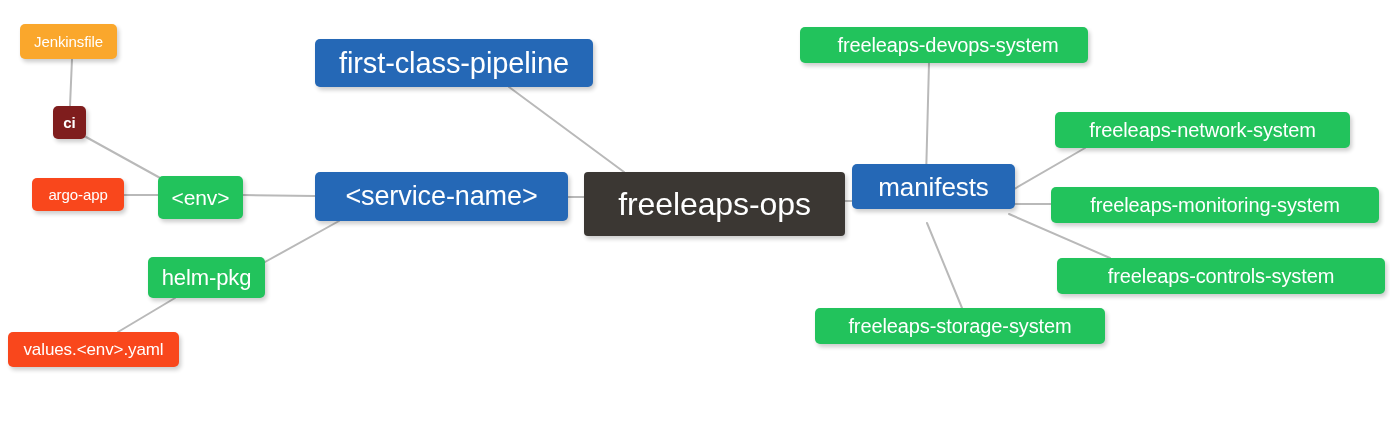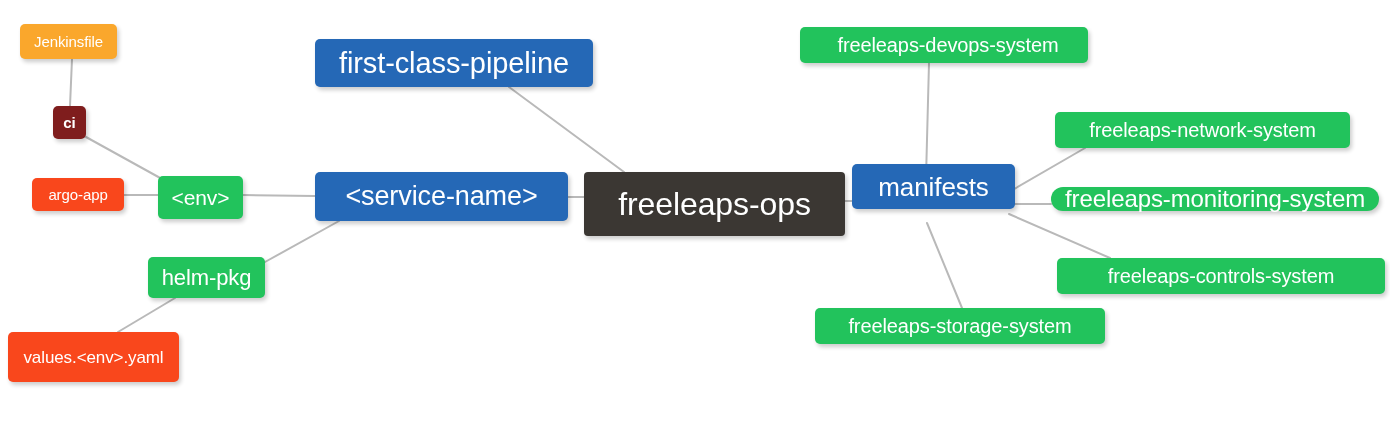--- a/index.html
+++ b/index.html
@@ -64,24 +64,24 @@
       <line x1="1009" y1="204" x2="1051" y2="204" stroke="#b9b9b9" stroke-width="2" stroke-linecap="round"></line>
       <line x1="1009" y1="214" x2="1110" y2="258" stroke="#b9b9b9" stroke-width="2" stroke-linecap="round"></line>
       <line x1="927" y1="223" x2="962" y2="308" stroke="#b9b9b9" stroke-width="2" stroke-linecap="round"></line>
     </svg>
   <div id="node-layer">
       <div class="node" style="left: 20px; top: 24px; width: 97px; height: 35px; background: rgb(250, 167, 44); font-size: 15px;">Jenkinsfile</div>
       <div class="node" style="left: 53px; top: 106px; width: 33px; height: 33px; background: #7f1d1d; font-size: 15px; font-weight: bold;">ci</div>
       <div class="node" style="left: 32px; top: 178px; width: 92px; height: 33px; background: rgb(249, 71, 28); font-size: 15px;">argo-app</div>
       <div class="node" style="left: 158px; top: 176px; width: 85px; height: 43px; background: rgb(34, 195, 92); font-size: 21px;">&lt;env&gt;</div>
       <div class="node" style="left: 148px; top: 257px; width: 117px; height: 41px; background: rgb(34, 195, 92); font-size: 22px;">helm-pkg</div>
-      <div class="node" style="left: 8px; top: 332px; width: 171px; height: 50px; background: rgb(249, 71, 28); font-size: 17px;">values.&lt;env&gt;.yaml</div>
+      <div class="node" style="left: 8px; top: 332px; width: 171px; height: 35px; background: rgb(249, 71, 28); font-size: 17px;">values.&lt;env&gt;.yaml</div>
       <div class="node" style="left: 315px; top: 39px; width: 278px; height: 48px; background: rgb(37, 104, 182); font-size: 29px;">first-class-pipeline</div>
       <div class="node" style="left: 315px; top: 172px; width: 253px; height: 49px; background: rgb(37, 104, 182); font-size: 27px;">&lt;service-name&gt;</div>
       <div class="node root" style="left: 584px; top: 172px; width: 261px; height: 64px; background: rgb(59, 55, 51); font-size: 32px;">freeleaps-ops</div>
       <div class="node" style="left: 852px; top: 164px; width: 163px; height: 45px; background: rgb(37, 104, 182); font-size: 26px;">manifests</div>
       <div class="node" style="left: 800px; top: 27px; width: 288px; height: 36px; background: rgb(34, 195, 92); font-size: 20px; padding-left: 20px;">freeleaps-devops-system</div>
       <div class="node" style="left: 1055px; top: 112px; width: 295px; height: 36px; background: rgb(34, 195, 92); font-size: 20px;">freeleaps-network-system</div>
-      <div class="node" style="left: 1051px; top: 187px; width: 328px; height: 24px; background: rgb(34, 195, 92); font-size: 24px; border-radius: 16px;">freeleaps-monitoring-system</div>
+      <div class="node" style="left: 1051px; top: 187px; width: 328px; height: 36px; background: rgb(34, 195, 92); font-size: 20px;">freeleaps-monitoring-system</div>
       <div class="node" style="left: 1057px; top: 258px; width: 328px; height: 36px; background: rgb(34, 195, 92); font-size: 20px;">freeleaps-controls-system</div>
       <div class="node" style="left: 815px; top: 308px; width: 290px; height: 36px; background: rgb(34, 195, 92); font-size: 20px;">freeleaps-storage-system</div>
     </div>
 </div>
 
 </body></html>

